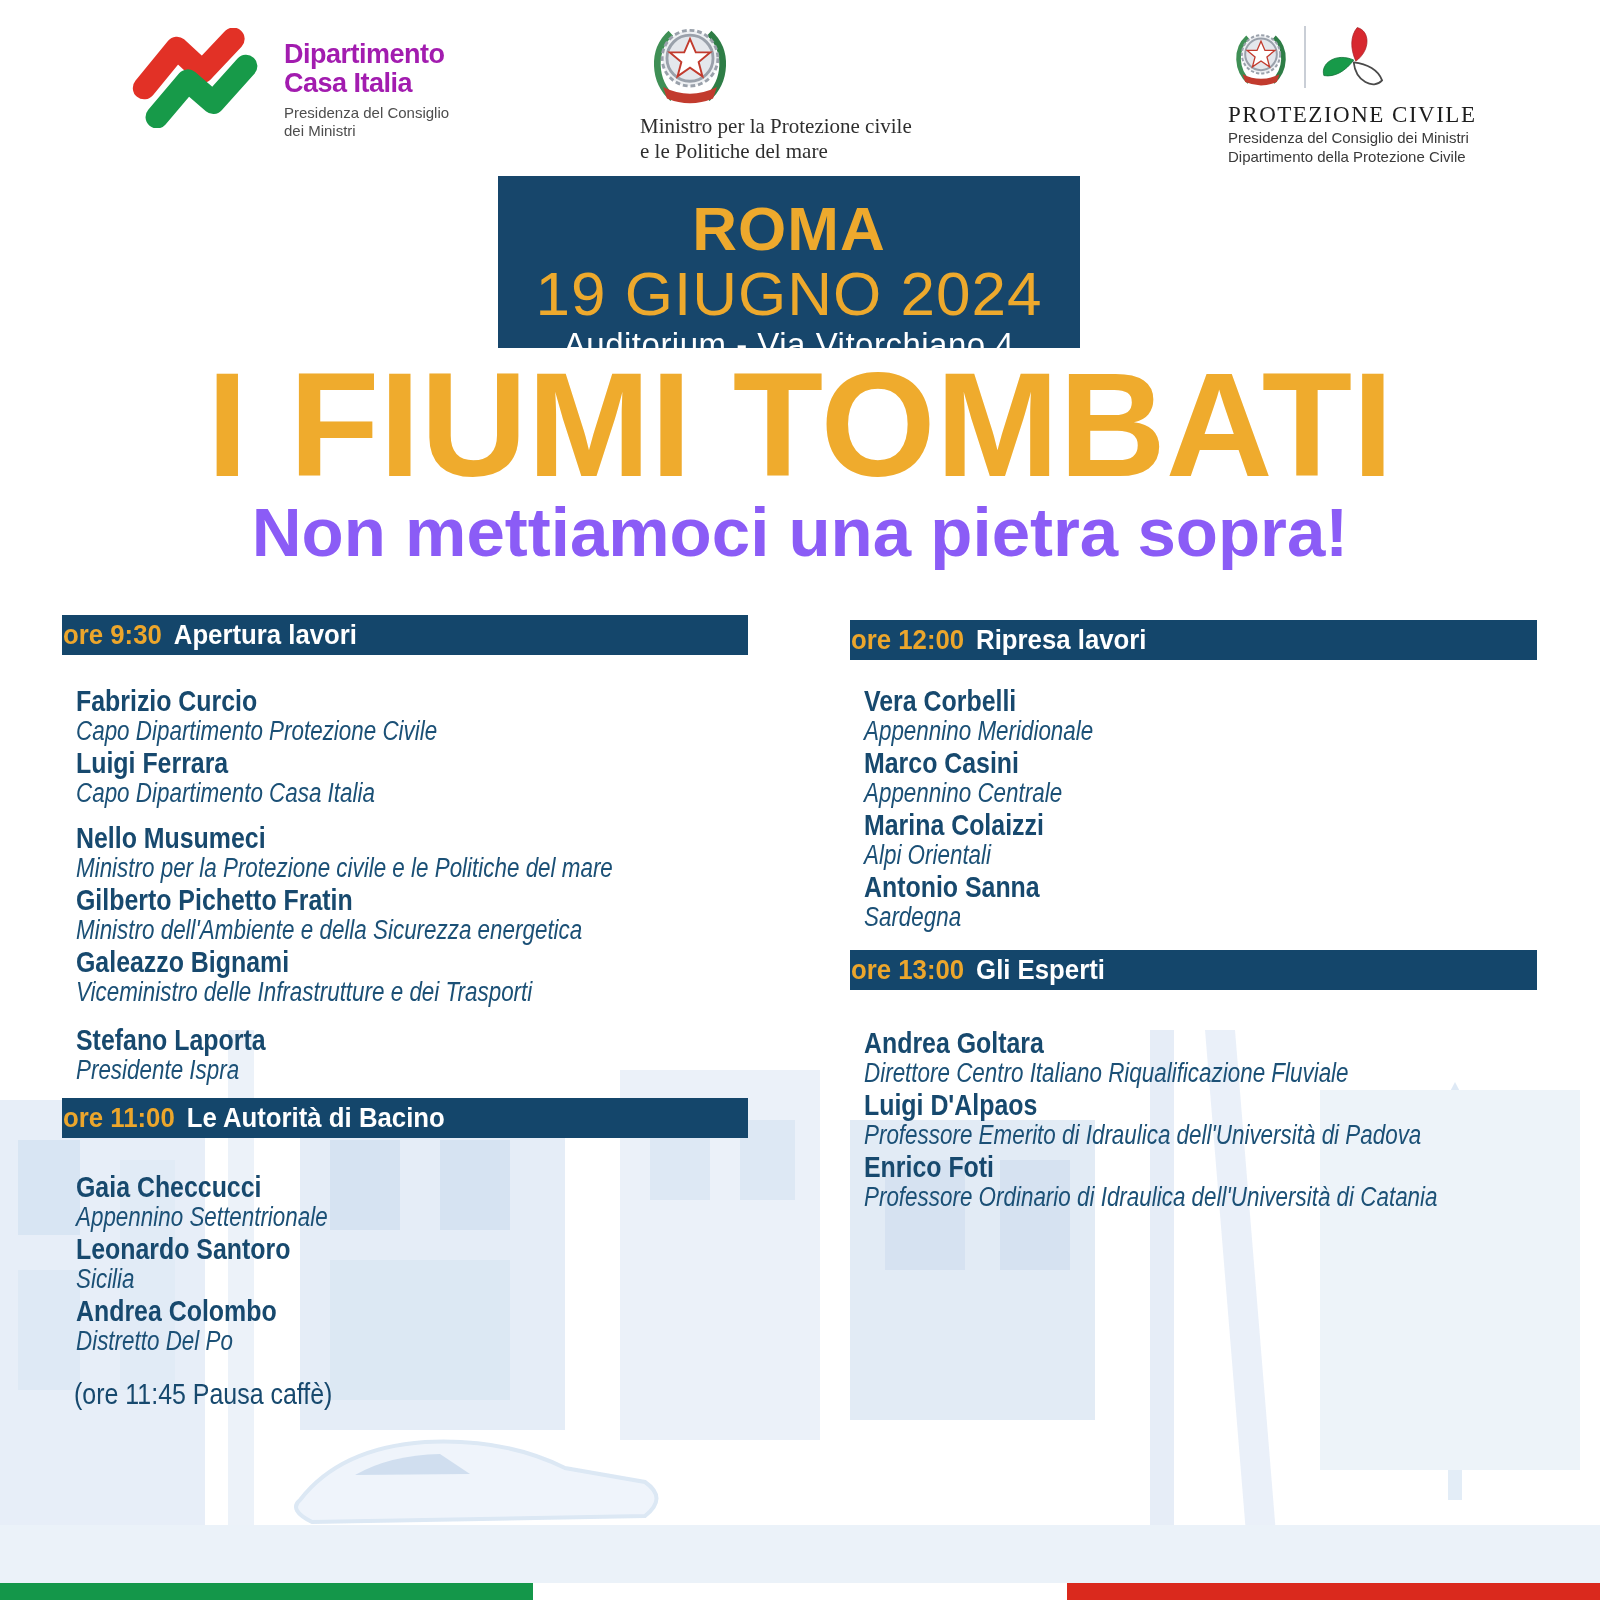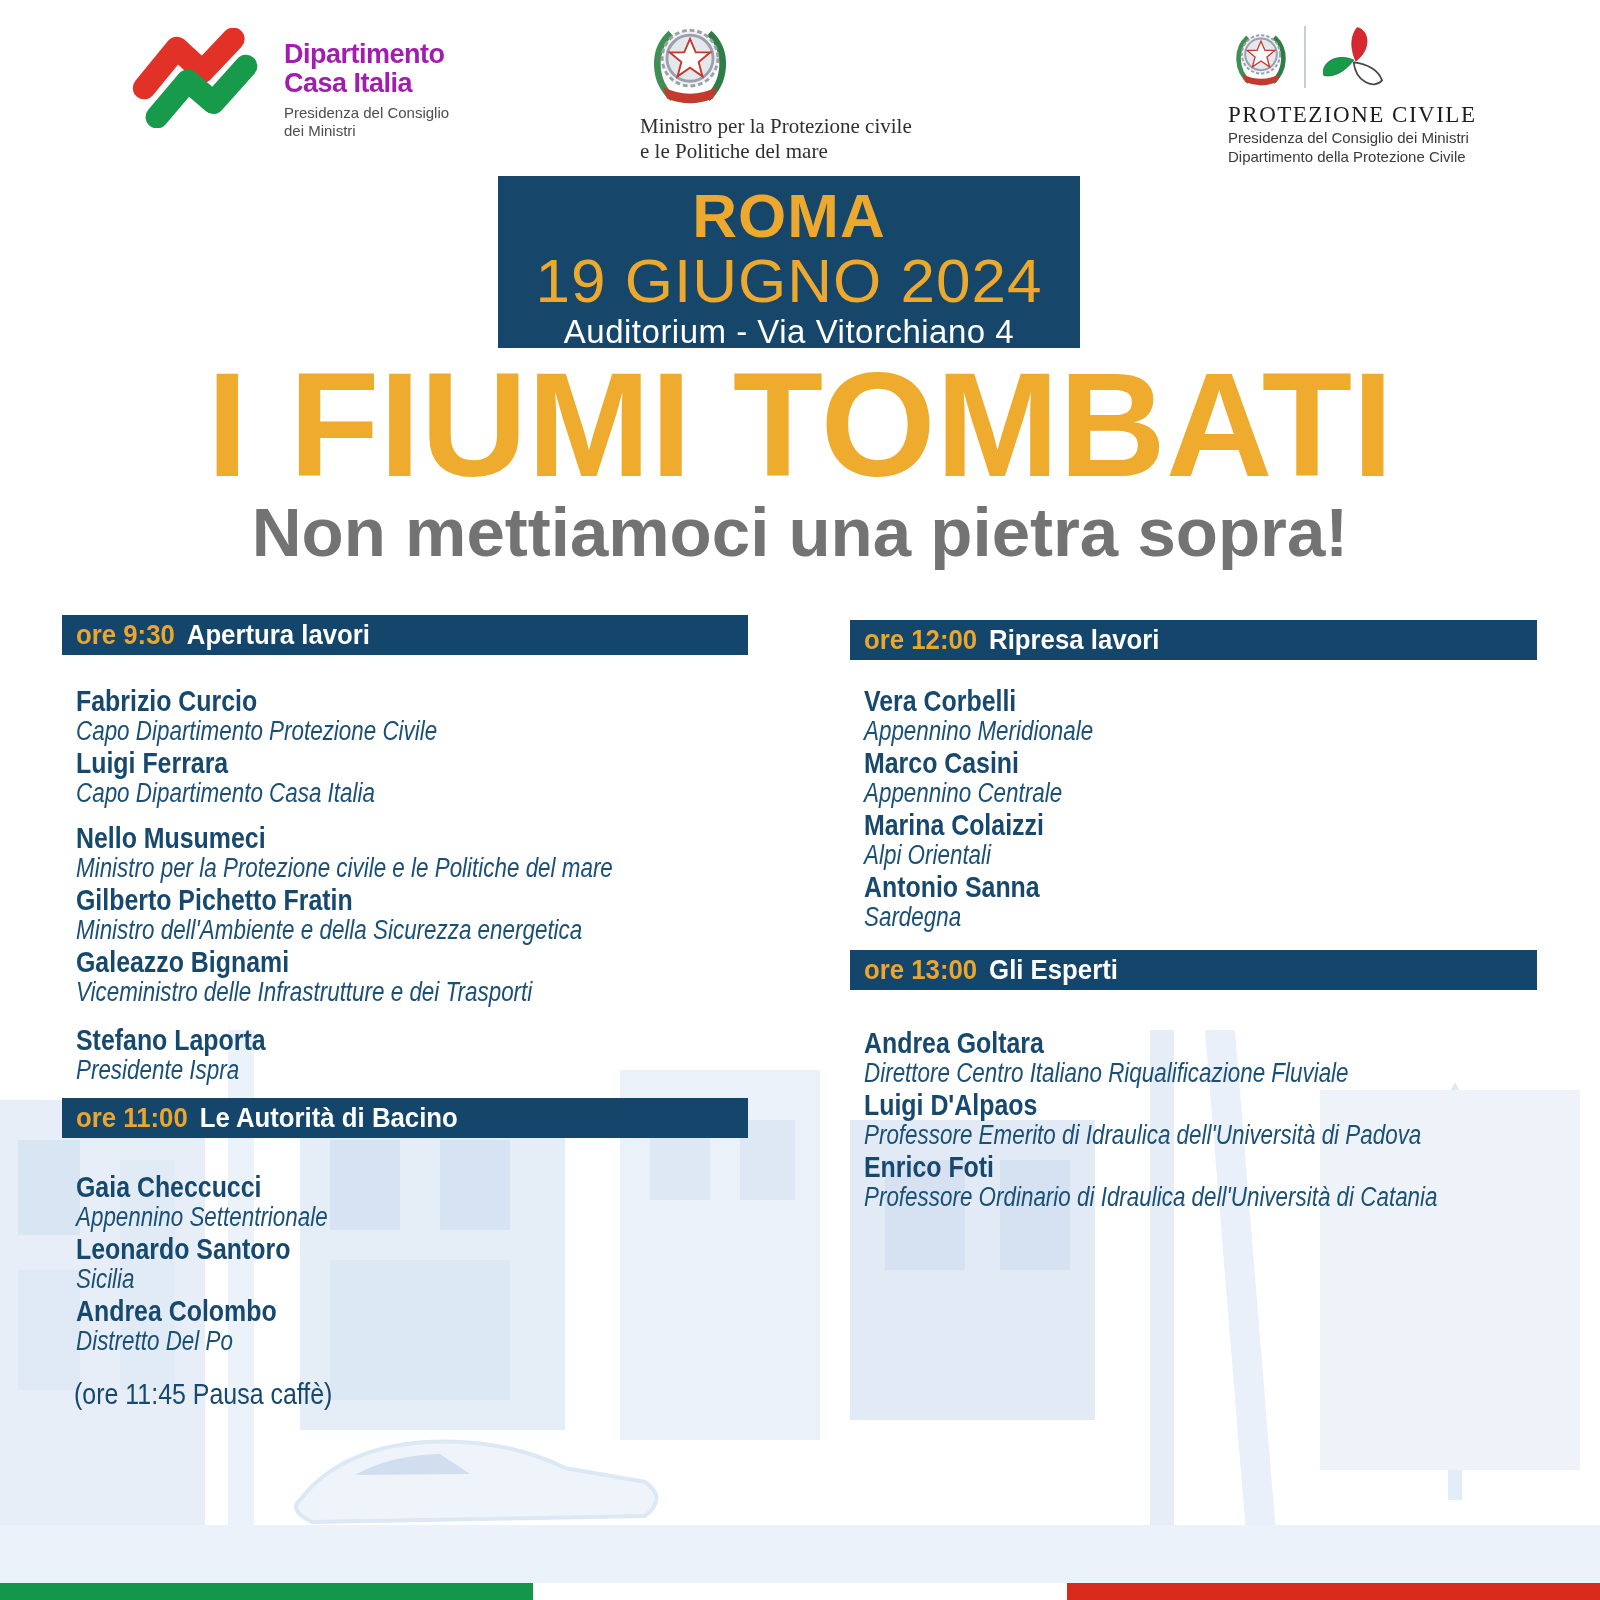--- a/index.html
+++ b/index.html
@@ -22,34 +22,34 @@
   .lm-line{font-family:"Liberation Serif",serif;font-size:21px;color:#2e2e2e;line-height:25px;}
   .logo-pc{position:absolute;left:1228px;top:20px;width:330px;z-index:2;}
   .pc-row{display:flex;align-items:center;gap:10px;height:74px;}
   .pc-row .emblem{width:66px;height:70px;}
   .pc-div{width:2px;height:62px;background:#c9ced6;}
   .pc-row .swirl{width:74px;height:70px;}
   .pc-title{font-family:"Liberation Serif",serif;font-size:23px;letter-spacing:1.5px;color:#1d1d1d;margin-top:8px;}
   .pc-sub{font-size:15px;color:#3a3a3a;line-height:19px;}
   
   .event-box{position:absolute;left:498px;top:176px;width:582px;height:172px;background:#17466b;
-    text-align:center;z-index:2;padding-top:8px;box-sizing:border-box;}
+    text-align:center;z-index:2;padding-top:21px;box-sizing:border-box;}
   .ev-city{font-size:62px;font-weight:bold;color:#eda92d;line-height:64px;letter-spacing:1px;}
   .ev-date{font-size:62px;font-weight:normal;color:#eda92d;line-height:66px;letter-spacing:1px;white-space:nowrap;}
   .ev-venue{font-size:33px;color:#ffffff;line-height:36px;letter-spacing:.5px;white-space:nowrap;}
   
   .main-title{position:absolute;left:0;top:350px;width:100%;text-align:center;
     font-size:148px;font-weight:bold;color:#efab2d;letter-spacing:0;line-height:150px;z-index:2;white-space:nowrap;}
   .sub-title{position:absolute;left:0;top:496px;width:100%;text-align:center;
-    font-size:69px;font-weight:bold;color:#737373;line-height:74px;z-index:2;white-space:nowrap;}
+    font-size:69px;font-weight:bold;color:#8b5cf6;line-height:74px;z-index:2;white-space:nowrap;}
   
   .col{position:absolute;z-index:2;}
   .col-left{left:62px;top:615px;width:686px;}
   .col-right{left:850px;top:620px;width:687px;}
-  .bar{height:40px;background:#14466b;display:flex;align-items:center;padding-left:14px;box-sizing:border-box;}
+  .bar{height:40px;background:#14466b;display:flex;align-items:center;padding-left:1px;box-sizing:border-box;}
   .bar-inner{display:flex;gap:13px;white-space:nowrap;transform:scaleX(.92);transform-origin:left center;}
   .bar .time{font-size:28px;font-weight:bold;color:#eca62c;}
   .bar .stitle{font-size:28px;font-weight:bold;color:#ffffff;}
   .speakers{padding-left:14px;}
   .name{font-size:30px;font-weight:bold;color:#17496e;line-height:31px;white-space:nowrap;
     transform:scaleX(.83);transform-origin:left center;}
   .role{font-size:27px;font-style:italic;color:#1b5076;line-height:31px;white-space:nowrap;
     transform:scaleX(.83);transform-origin:left center;}
   .note{font-size:29px;color:#17496e;line-height:32px;padding-left:14px;white-space:nowrap;
     transform:scaleX(.86);transform-origin:left center;}

